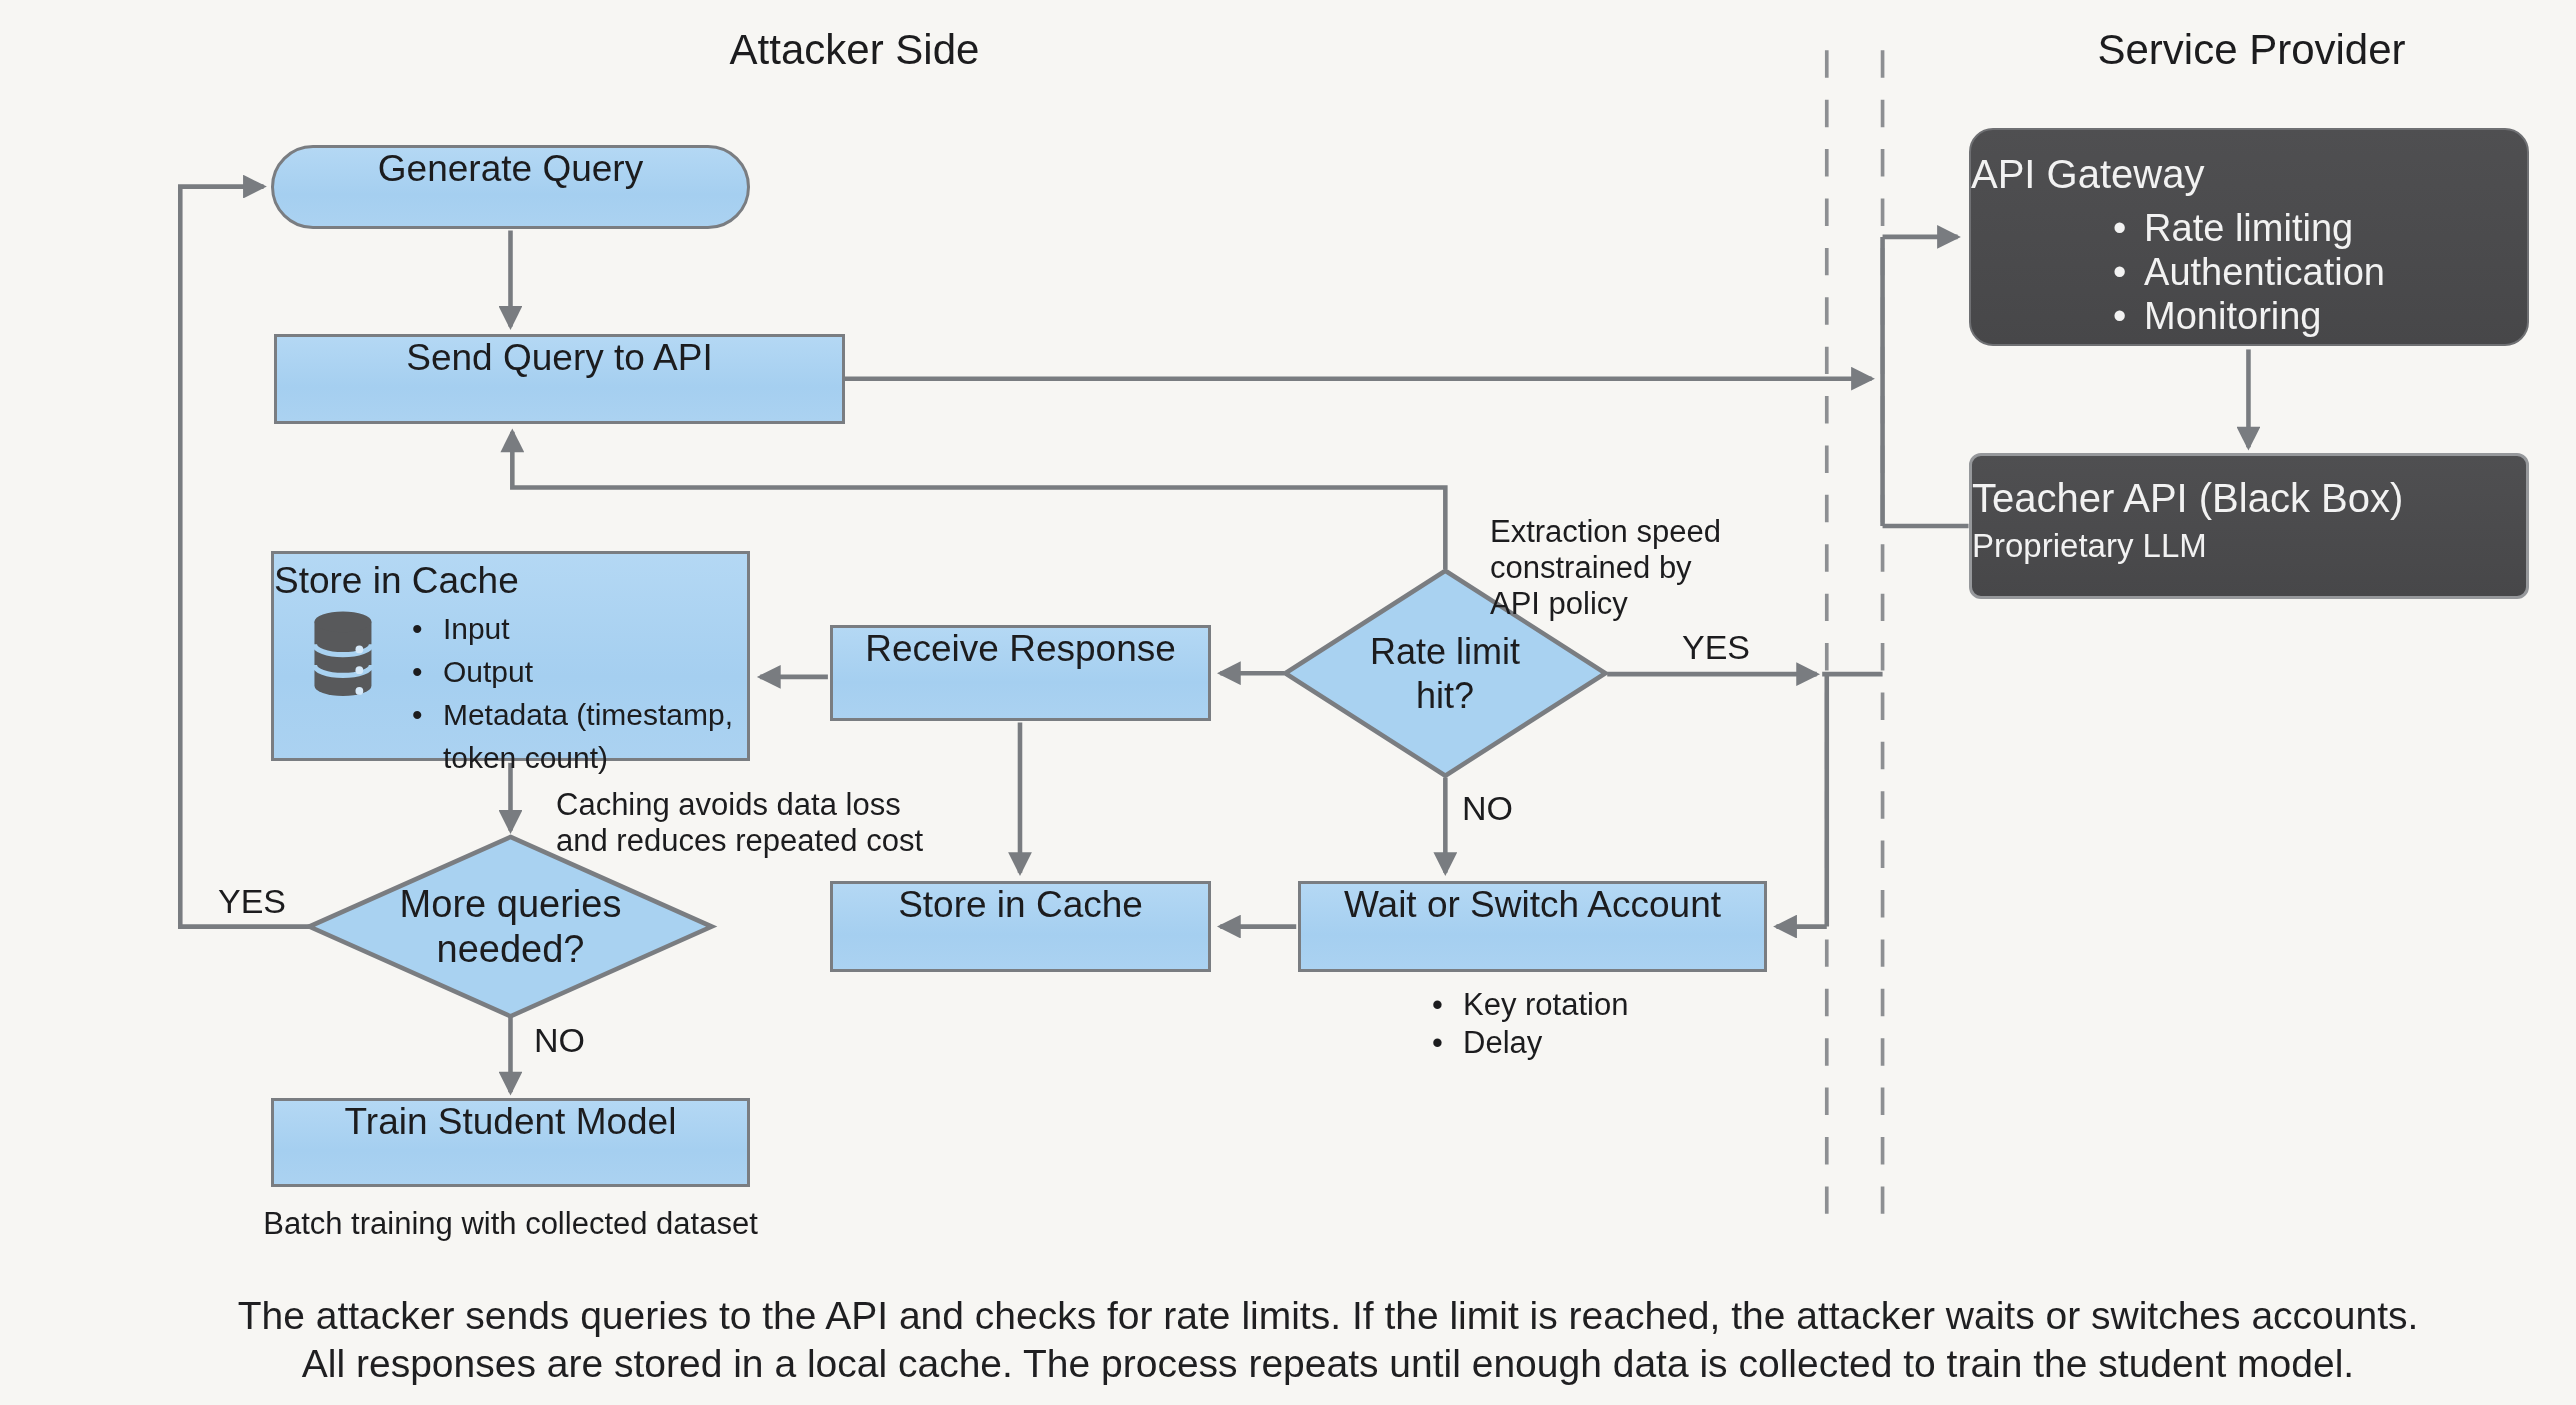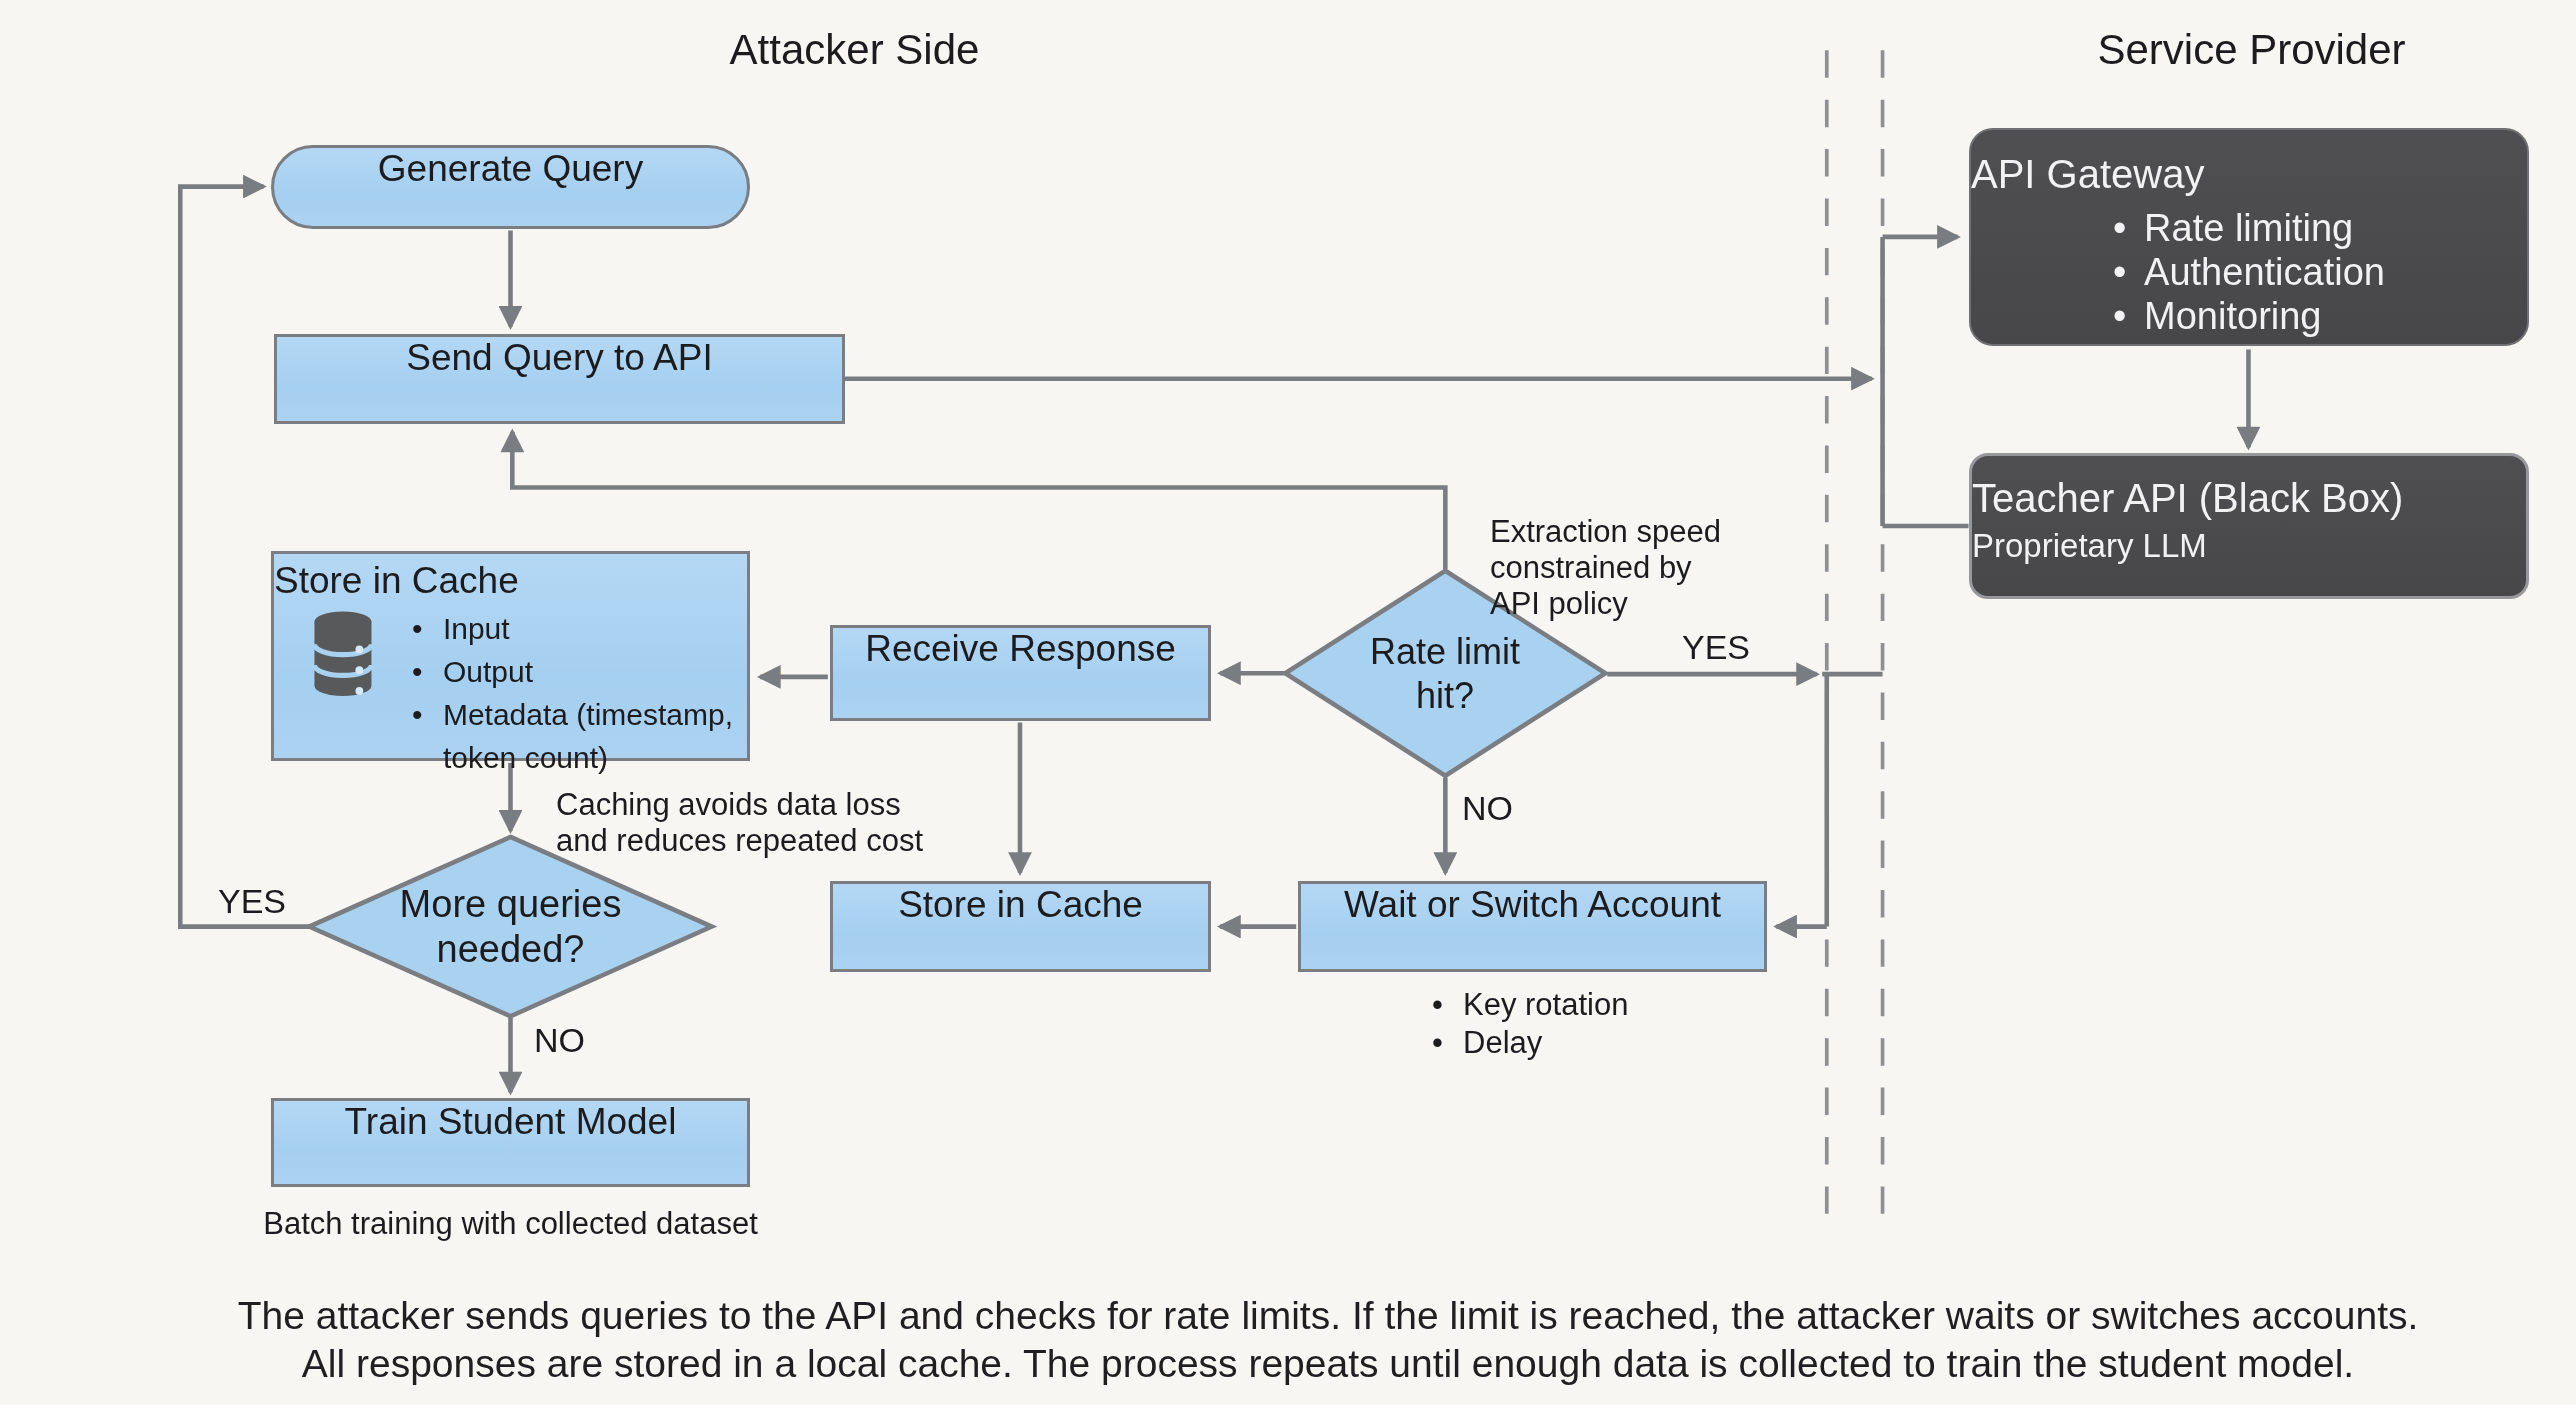--- a/index.html
+++ b/index.html
@@ -8,21 +8,21 @@
   .overlay{position:absolute;left:0;top:0;z-index:1;}
   .lane-title{position:absolute;z-index:3;width:549px;text-align:center;font-size:42px;font-weight:500;}
   .node{position:absolute;z-index:2;box-sizing:border-box;border:3.7px solid #7a7d81;
         background:linear-gradient(180deg,#b4d8f4,#a5cff0 60%,#abd2f1);
         display:flex;align-items:flex-start;justify-content:center;}
   .node-label{font-size:37px;white-space:nowrap;}
   .pill{border-radius:44px;}
   .dark{background:linear-gradient(180deg,#4f4f51,#474749);border:2.7px solid #6f7073;color:#f2f2f2;
         flex-direction:column;justify-content:flex-start;}
   .gateway{border-radius:24px;padding-top:20px;}
-  .teacher{border-radius:19px;border:3.7px solid #96989b;padding-top:18.3px;}
+  .teacher{border-radius:12px;border:3.7px solid #96989b;padding-top:18.3px;}
   .dark-title{font-size:40px;line-height:49px;white-space:nowrap;}
   .dark-sub{font-size:33px;line-height:46px;white-space:nowrap;}
   .blist{list-style:none;margin:0;padding:0;}
   .blist li{display:flex;align-items:flex-start;}
   .blist li::before{content:"\2022";flex:0 0 31px;}
   .cache-bullets{font-size:30px;line-height:43px;}
   .cache-bullets .wrapspan{width:295px;}
   .gw-bullets{font-size:38px;line-height:44px;margin:7.3px auto 0;}
   .wait-bullets{position:absolute;z-index:3;left:1432px;top:986px;font-size:31px;line-height:38px;width:384px;}
   .cache-title{font-size:37px;line-height:42px;margin-top:5.5px;}

